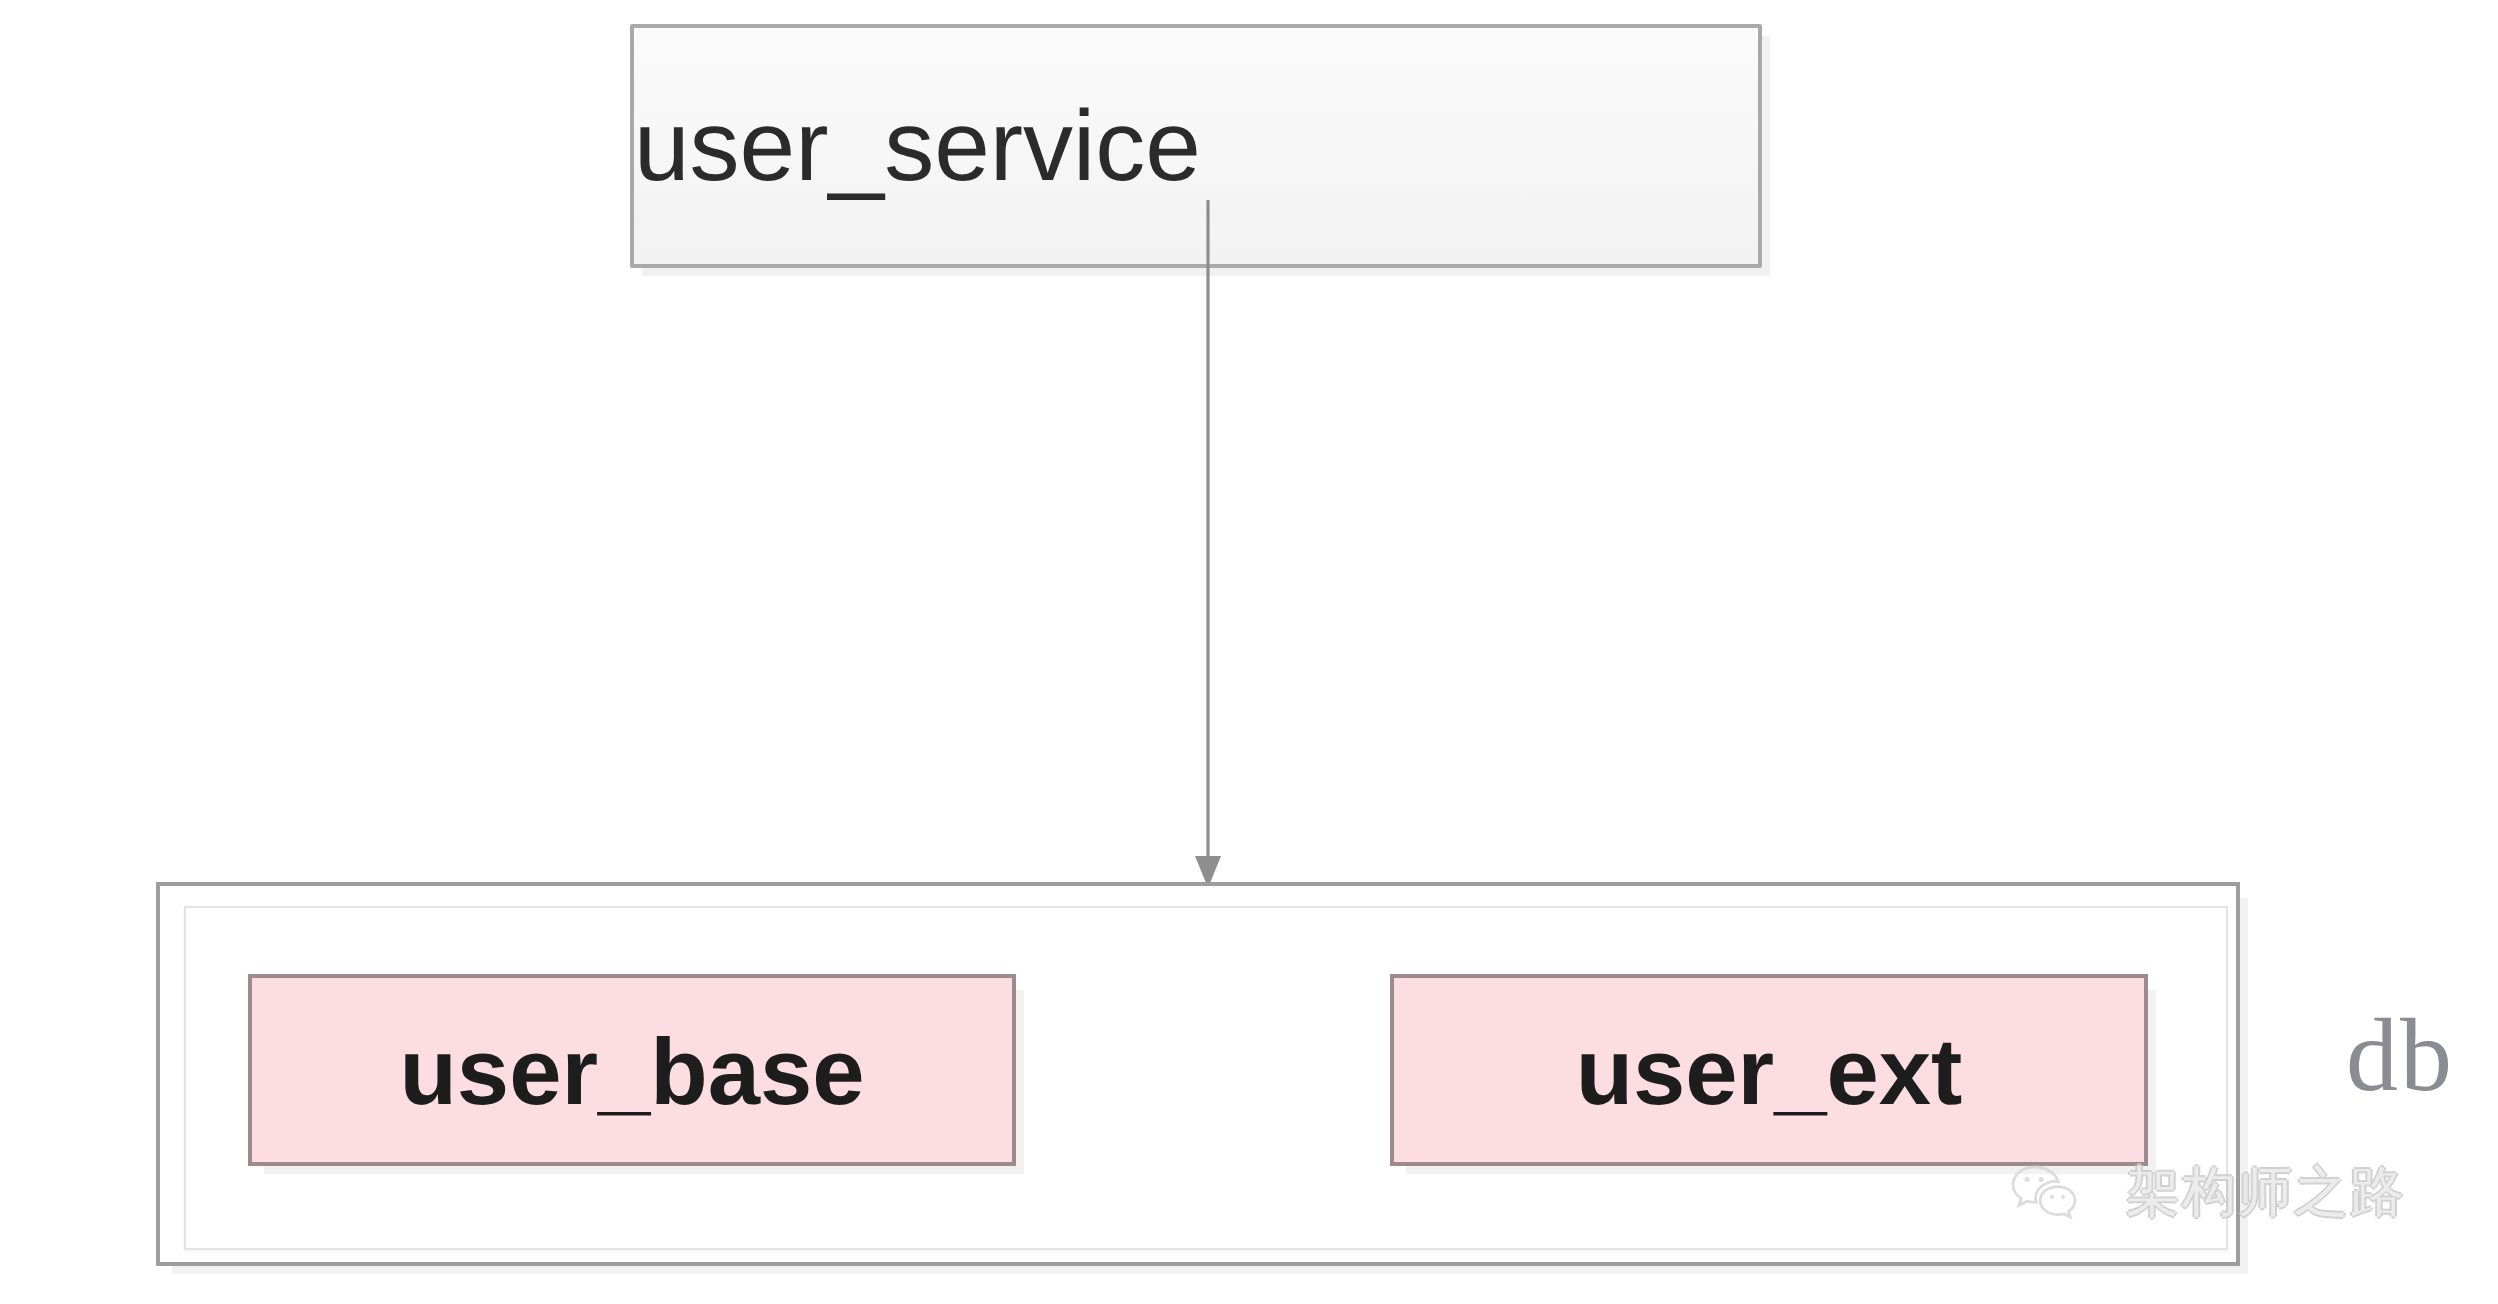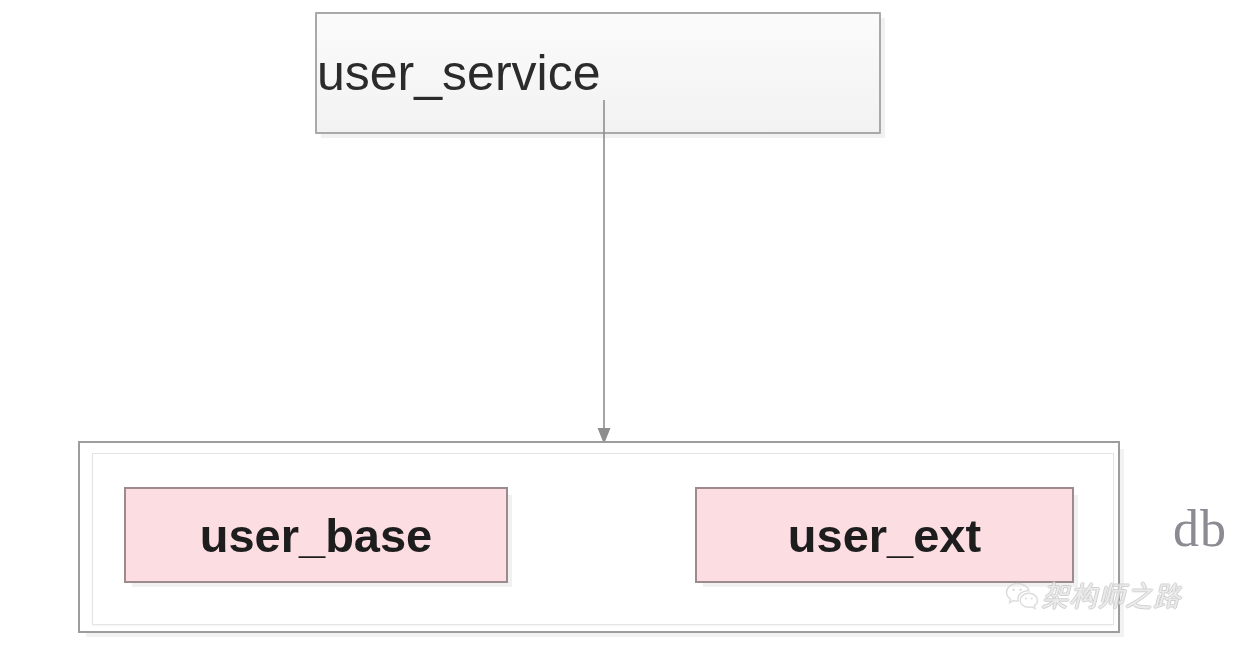--- a/index.html
+++ b/index.html
@@ -126,24 +126,23 @@
   #node-user-base { left: 124px; width: 384px; }
   #node-user-ext  { left: 695px; width: 379px; }
 
   
   .watermark {
     position: absolute;
     left: 1005px;
     top: 578px;
     display: flex;
     align-items: center;
-    gap: 3px;
+    gap: 24px;
     opacity: 0.85;
     pointer-events: none;
-    font-style: italic;
   }
   .watermark .wm-text {
     font-family: "Liberation Serif", "DejaVu Serif", serif;
     font-size: 27px;
     color: #e9e9e9;
     text-shadow:
       -1px 0 #c9c9c9, 1px 0 #c9c9c9,
       0 -1px #c9c9c9, 0 1px #c9c9c9;
     white-space: nowrap;
     letter-spacing: 1px;

